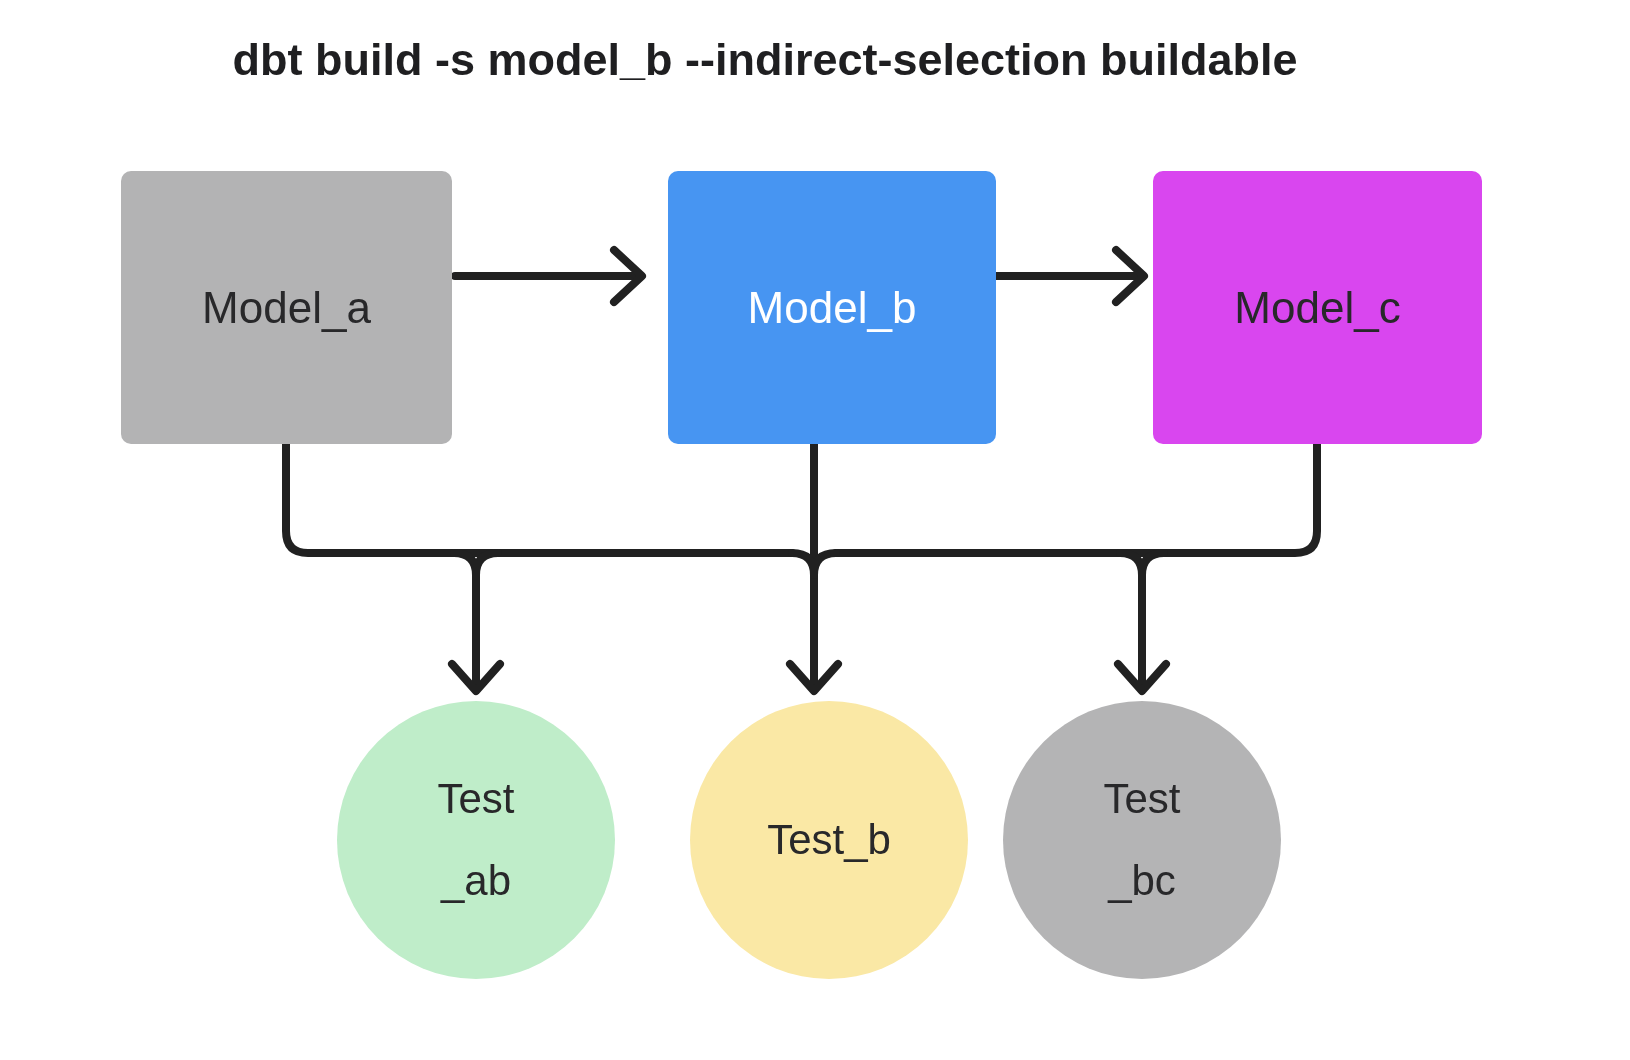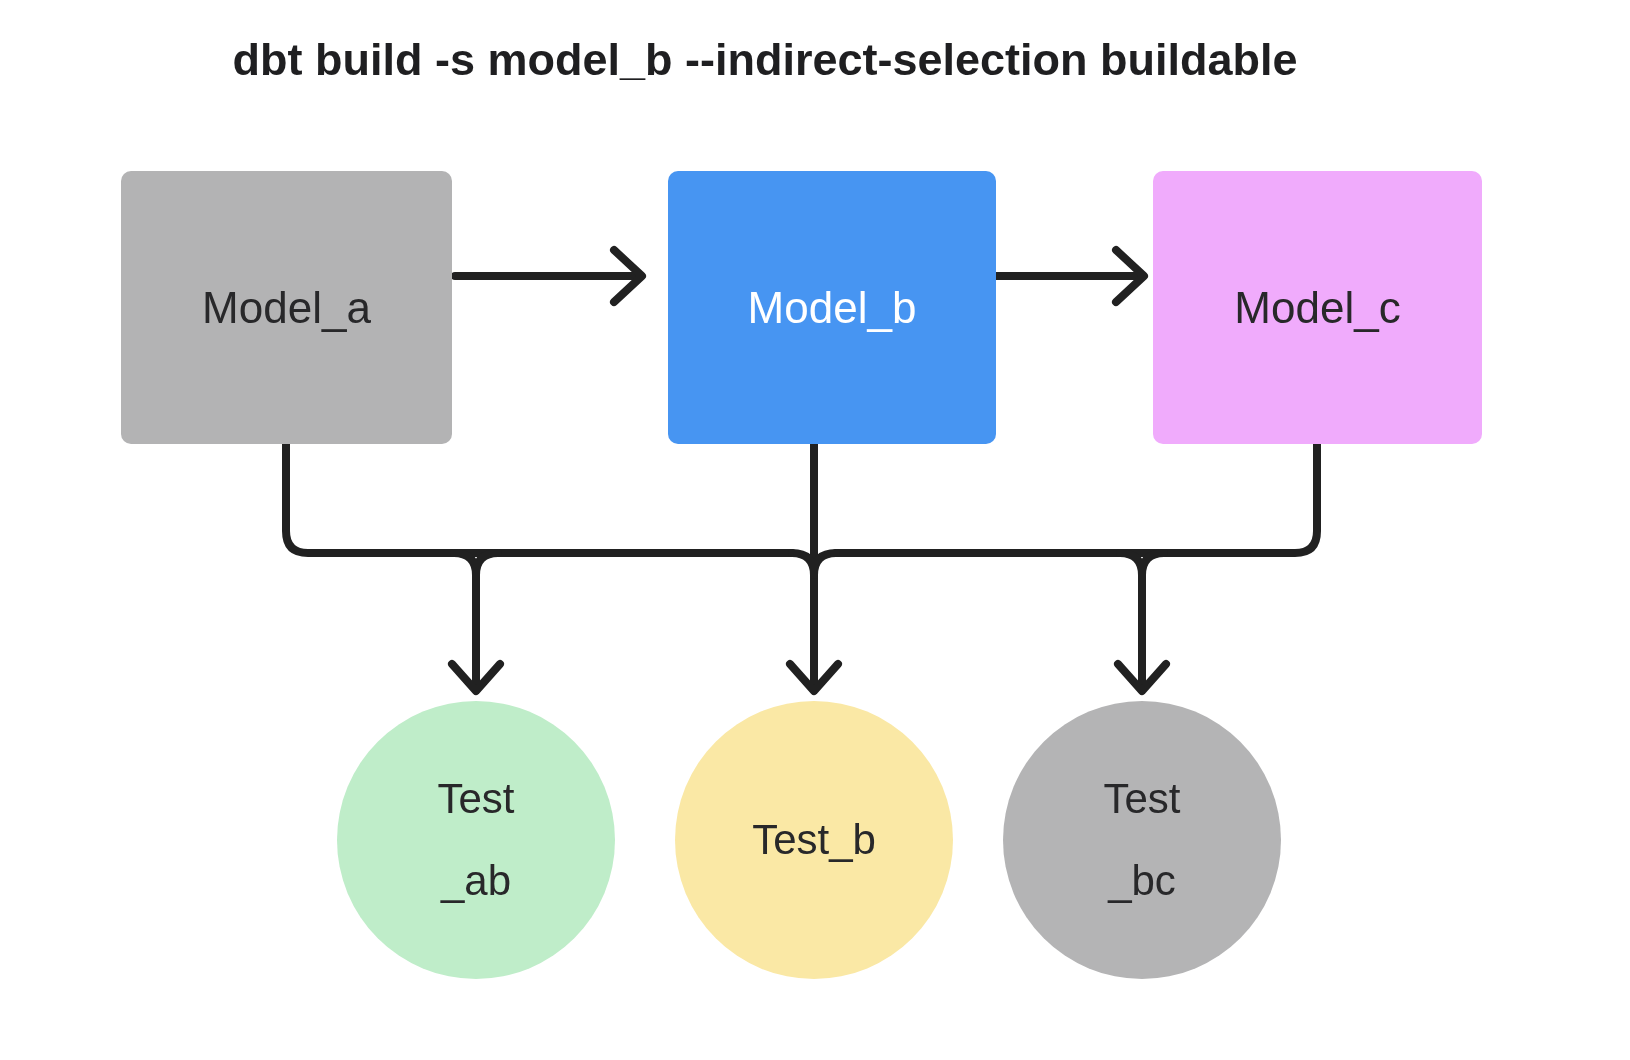--- a/index.html
+++ b/index.html
@@ -51,21 +51,21 @@
     width: 278px;
     height: 278px;
     border-radius: 50%;
     display: flex;
     flex-direction: column;
     align-items: center;
     justify-content: center;
     color: #28282a;
   }
   .test-ab { left: 337px; }
-  .test-b  { left: 675px; }
+  .test-b  { left: 690px; }
   .test-bc { left: 1003px; }
   .test-line {
     font-size: 42px;
     line-height: 82px;
     font-weight: 400;
     text-align: center;
   }
   .test-line:empty { display: none; }
 
   .connectors {
@@ -127,21 +127,21 @@
   </svg>
 
   <div class="model-node node-a" style="background-color: rgb(179, 179, 180);">
     <span class="label" style="color: rgb(40, 40, 42);">Model_a</span>
   </div>
 
   <div class="model-node node-b" style="background-color: rgb(71, 149, 242);">
     <span class="label" style="color: rgb(255, 255, 255);">Model_b</span>
   </div>
 
-  <div class="model-node node-c" style="background-color: #f0abfc;">
+  <div class="model-node node-c" style="background-color: #d946ef;">
     <span class="label" style="color: rgb(40, 40, 42);">Model_c</span>
   </div>
 
   <div class="test-node test-ab" style="background-color: rgb(191, 237, 201);">
     <span class="test-line">Test</span>
     <span class="test-line">_ab</span>
   </div>
 
   <div class="test-node test-b" style="background-color: rgb(250, 232, 165);">
     <span class="test-line">Test_b</span>

